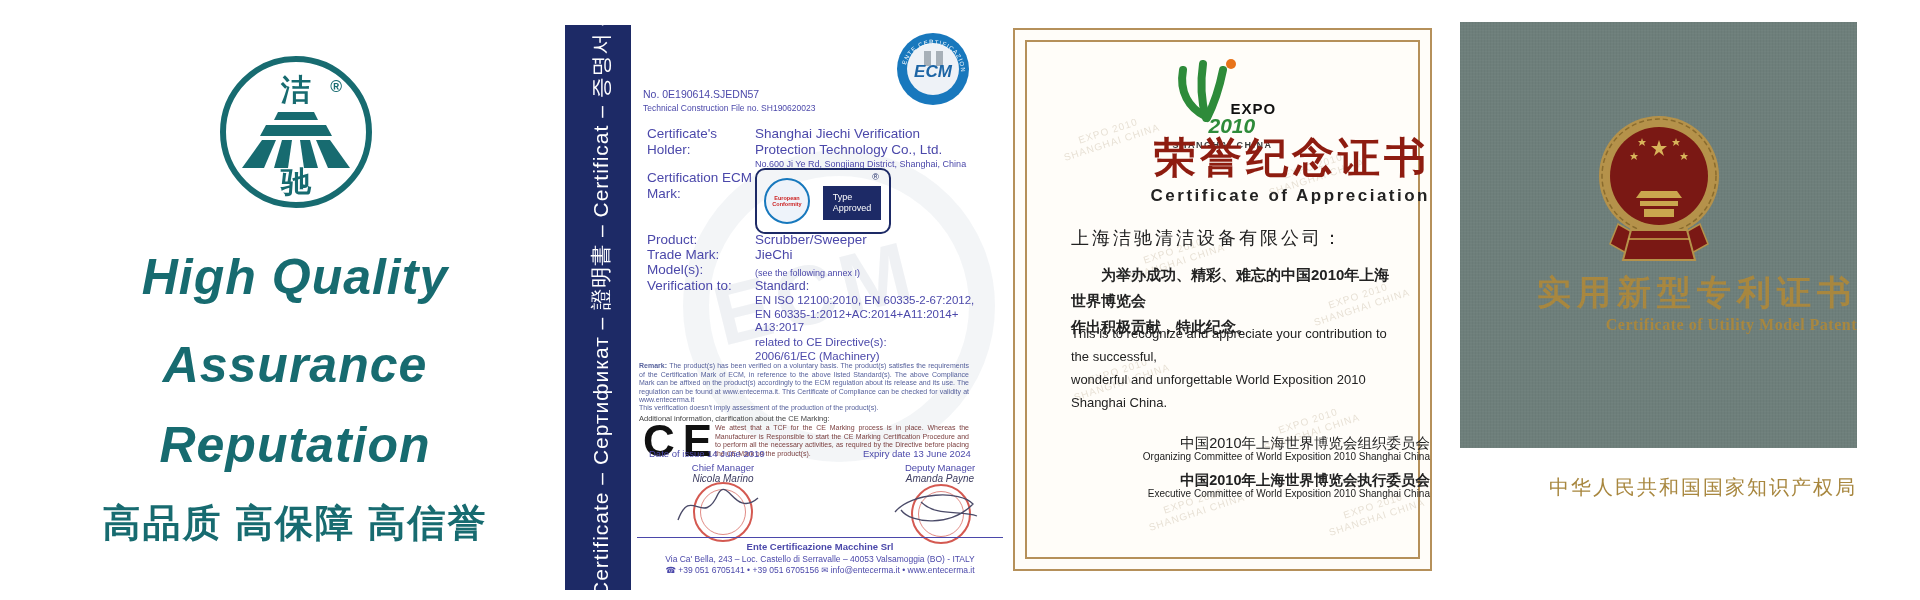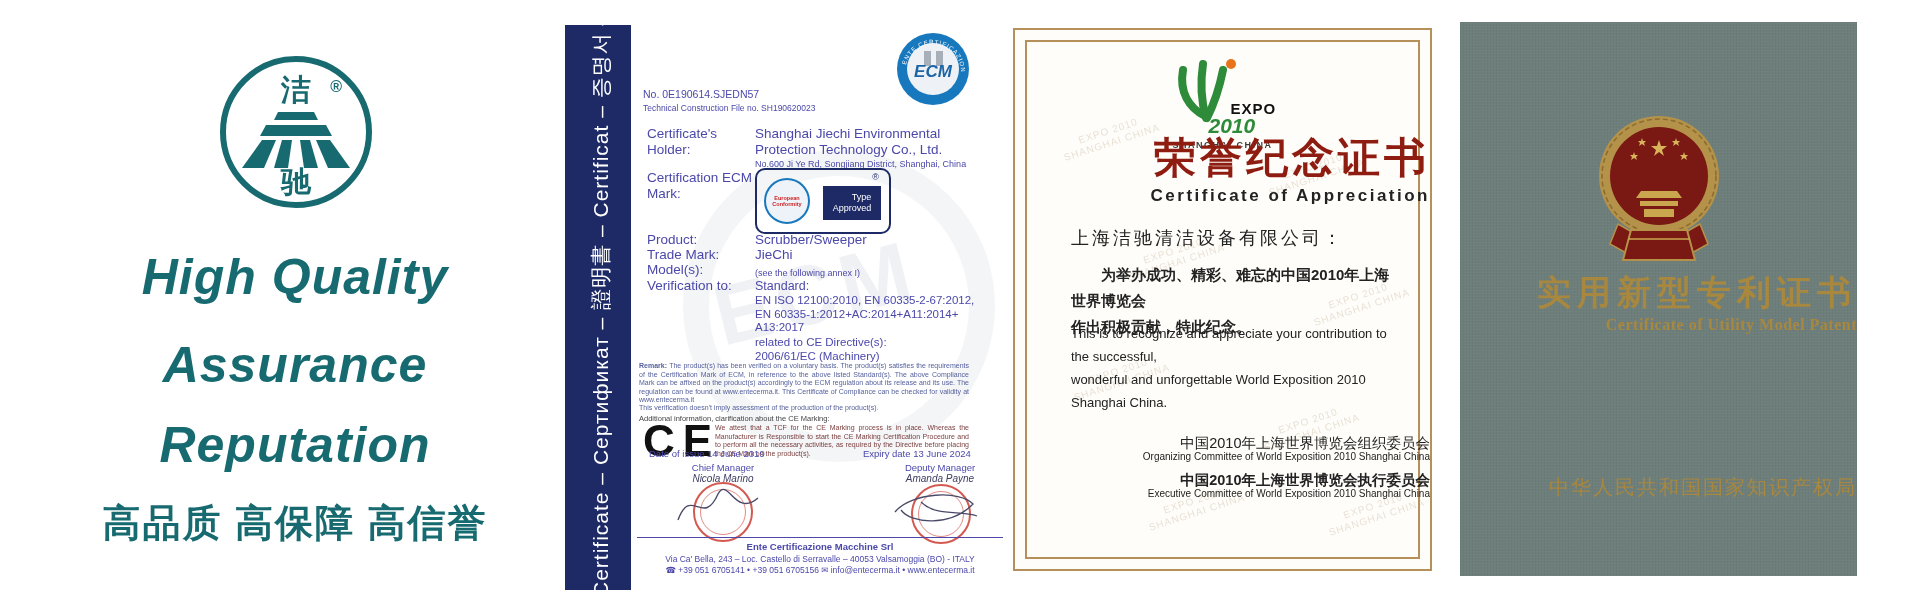--- a/index.html
+++ b/index.html
@@ -39,21 +39,21 @@
   .row-label{position:absolute;left:84px;font-size:13.5px;line-height:16px;}
   .row-value{position:absolute;left:192px;font-size:13.5px;line-height:16px;}
   .addr{position:absolute;left:192px;font-size:9px;}
   .mark-box{position:absolute;left:192px;top:158px;width:132px;height:62px;
             border:2.5px solid #1d2a66;border-radius:10px;}
   .mark-circle{position:absolute;left:7px;top:8px;width:42px;height:42px;border-radius:50%;
                border:2px solid #1778bd;background:#eef3fa;display:flex;align-items:center;
                justify-content:center;text-align:center;font-size:5.5px;font-weight:bold;color:#cc2222;}
   .mark-type{position:absolute;right:8px;top:16px;width:58px;height:34px;background:#1d2a66;color:#fff;
              font-size:9px;line-height:11px;display:flex;align-items:center;justify-content:center;
-             text-align:right;}
+             text-align:left;}
   .mark-reg{position:absolute;right:10px;top:2px;font-size:9px;color:#1d2a66;}
   .small-val{font-size:9px !important;}
   .std{font-size:11.5px !important;line-height:13.5px !important;}
   .remark{position:absolute;left:76px;top:352px;width:330px;font-size:7px;line-height:8.6px;
           color:#56619c;text-align:justify;}
   .remark b{font-weight:bold;}
   .remark2{position:absolute;left:76px;top:394px;width:330px;font-size:7px;color:#56619c;}
   .addl{position:absolute;left:76px;top:404px;width:330px;font-size:7.5px;color:#444;}
   .ce{position:absolute;left:80px;top:406px;font-size:44px;font-weight:bold;letter-spacing:8px;color:#111;}
   .ce-para{position:absolute;left:152px;top:414px;width:254px;font-size:7px;line-height:8.6px;
@@ -90,21 +90,21 @@
               text-indent:2em;font-weight:bold;}
   .c2-body-en{position:absolute;left:56px;right:28px;top:292px;font-size:13px;line-height:23px;}
   .c2-org-zh{position:absolute;top:404px;font-size:14.5px;font-weight:normal;}
   .c2-org-en{position:absolute;top:421px;font-size:10px;}
   .c2-exec-zh{position:absolute;top:441px;font-size:14.5px;font-weight:bold;}
   .c2-exec-en{position:absolute;top:458px;font-size:10px;}
   .c2-date-zh{position:absolute;top:479px;font-size:11px;}
   .c2-date-en{position:absolute;top:492px;font-size:11px;}
 
   
-  .cert3{position:absolute;left:1460px;top:22px;width:397px;height:554px;background:#6e7f7b;
+  .cert3{position:absolute;left:1460px;top:22px;width:397px;height:426px;background:#6e7f7b;
          color:#a8873f;
          background-image:repeating-linear-gradient(0deg,rgba(255,255,255,.025) 0 1px,transparent 1px 3px),
                           repeating-linear-gradient(90deg,rgba(0,0,0,.035) 0 1px,transparent 1px 3px);}
   .emblem{position:absolute;left:50%;transform:translateX(-50%);top:86px;width:150px;height:160px;}
   .c3-title-zh{position:absolute;top:248px;font-size:34px;font-weight:bold;letter-spacing:6px;}
   .c3-title-en{position:absolute;top:294px;font-size:16px;font-weight:bold;letter-spacing:.5px;
                font-family:"Liberation Serif",serif;}
   .c3-office-zh{position:absolute;top:452px;font-size:20px;letter-spacing:2px;}
   .c3-office-en{position:absolute;top:481px;font-size:9.5px;letter-spacing:.3px;}
 </style>
@@ -153,21 +153,21 @@
       <text font-size="6" fill="#ffffff" letter-spacing="1">
         <textPath href="#arcTop" startOffset="8%">ENTE CERTIFICAZIONE MACCHINE</textPath>
       </text>
     </svg>
 
     <div class="c1-no">No. 0E190614.SJEDN57</div>
     <div class="c1-tcf">Technical Construction File no. SH190620023</div>
 
     <div class="row-label pre" style="top:116px;">Certificate's
 Holder:</div>
-    <div class="row-value pre" style="top:116px;">Shanghai Jiechi Environmental
+    <div class="row-value pre" style="top:116px;">Shanghai Jiechi Verification
 Protection Technology Co., Ltd.</div>
     <div class="addr" style="top:149px;">No.600 Ji Ye Rd, Songjiang District, Shanghai, China</div>
 
     <div class="row-label pre" style="top:160px;">Certification ECM
 Mark:</div>
     <div class="mark-box">
       <div class="mark-circle pre">European
 Conformity</div>
       <div class="mark-type pre">Type
 Approved</div>

